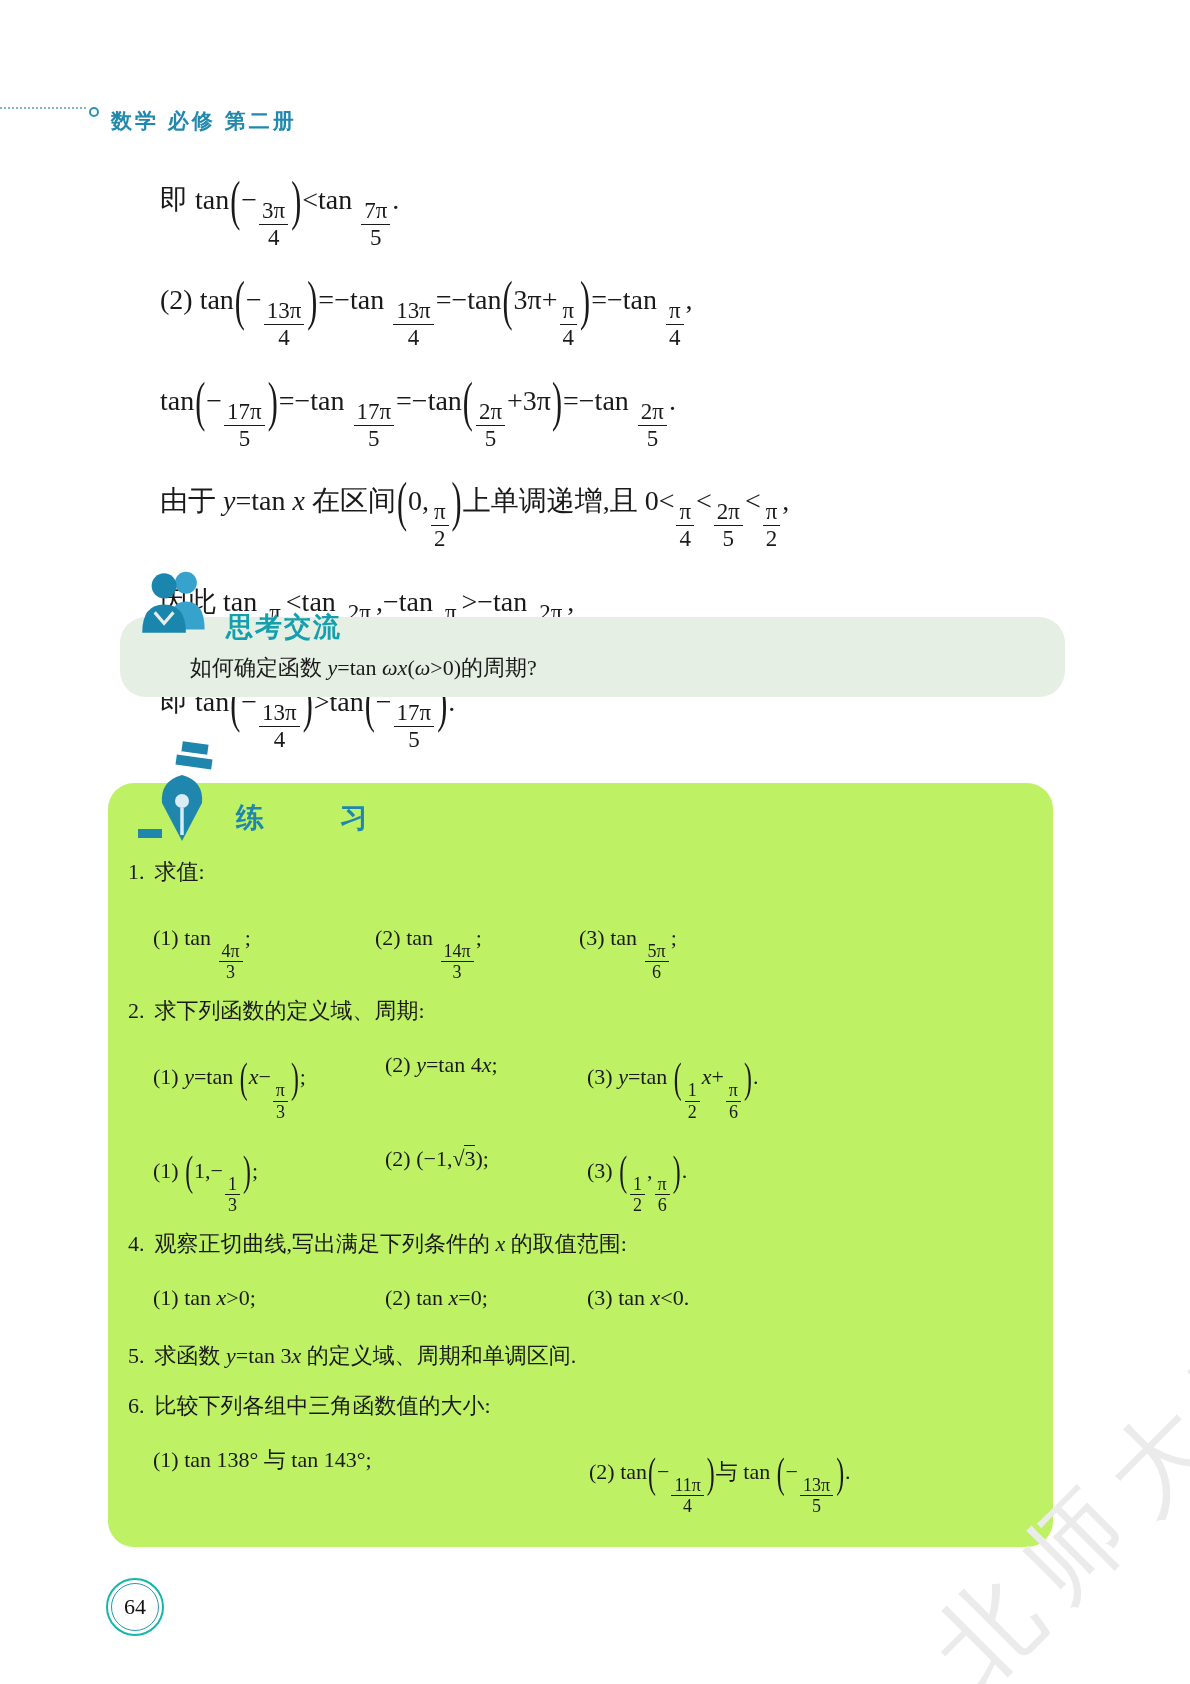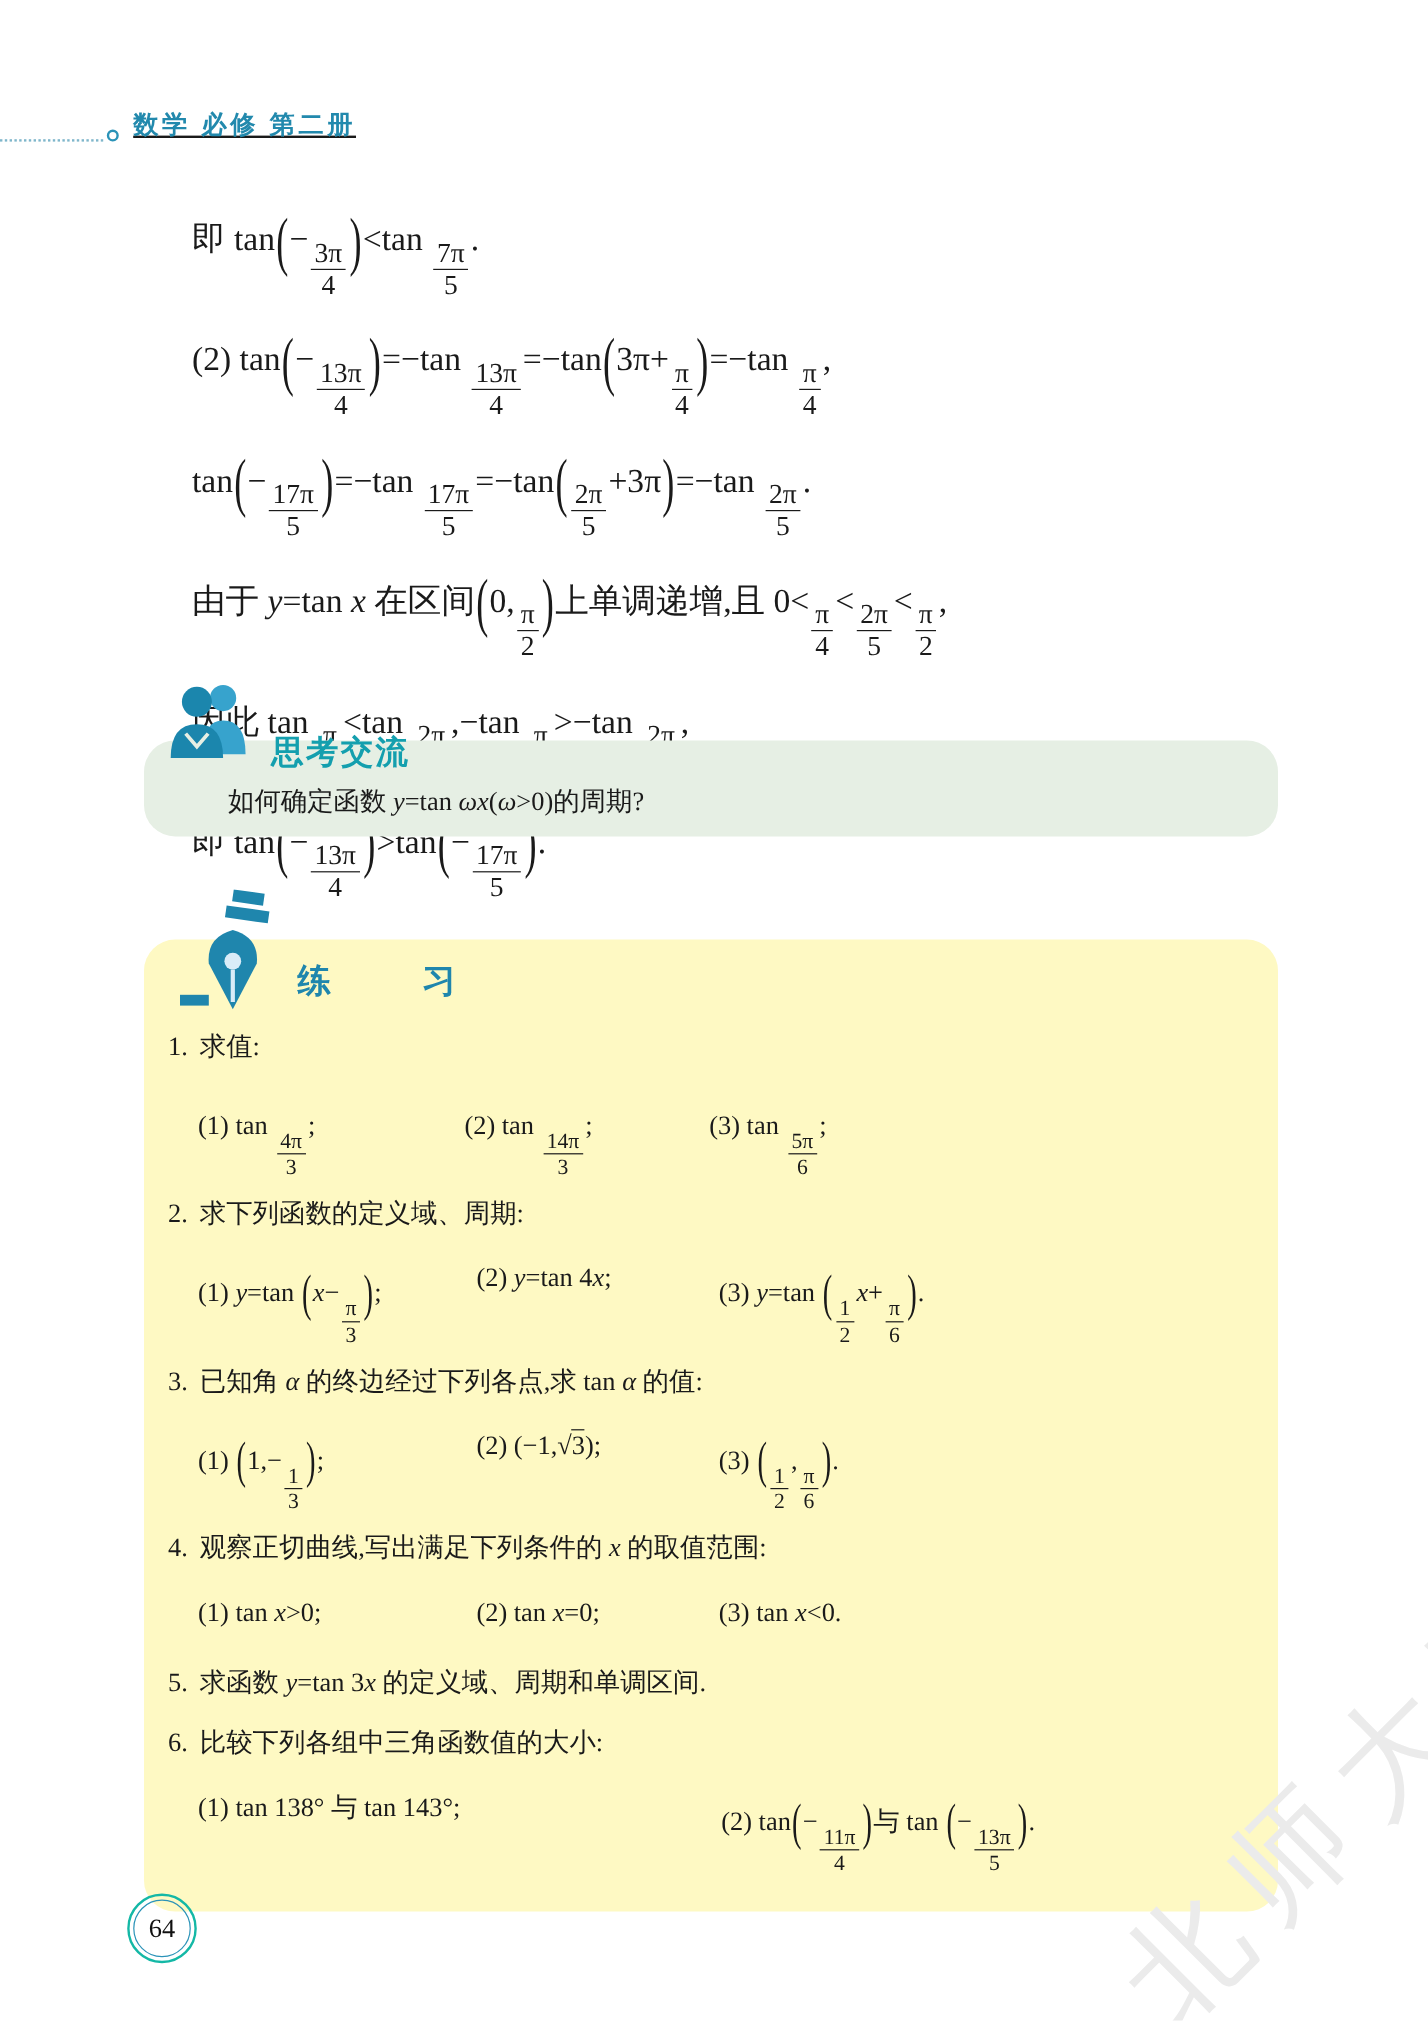--- a/index.html
+++ b/index.html
@@ -7,21 +7,21 @@
   .page {
     position:relative;
     width:1190px; height:1684px;
     background:#ffffff;
     overflow:hidden;
     font-family:"Liberation Serif","DejaVu Serif",serif;
     color:#1a1a1a;
   }
 
   
-  .header { position:absolute; top:90px; left:0; display:flex; align-items:flex-end;text-decoration:underline; }
+  .header { position:absolute; top:107px; left:0; display:flex; align-items:flex-start; }
   .h-line { width:86px; border-top:2px dotted #7fb6cb; }
   .h-dot  { width:10px; height:10px; border:2px solid #2b93b8; border-radius:50%; margin:0 12px 0 3px; }
   .h-title{ font-family:"Liberation Sans","DejaVu Sans",sans-serif; font-weight:bold;
             font-size:21px; color:#2289ad; letter-spacing:3px; }
 
   
   .sol { position:absolute; left:160px; top:132px; right:90px; padding-top:20px;
          font-size:28px; }
   .m-line { line-height:62px; white-space:nowrap; }
 
@@ -42,22 +42,22 @@
   
   .think-box { position:absolute; left:120px; top:617px; width:945px; height:80px;
                background:#e6efe4; border-radius:26px; }
   .tb-head { position:absolute; left:16px; top:-52px; height:82px;
              display:flex; align-items:flex-end; gap:12px; }
   .tb-title { font-family:"Liberation Sans","DejaVu Sans",sans-serif; font-weight:bold;
               font-size:27px; color:#149fae; letter-spacing:2px; margin-bottom:2px; }
   .tb-q { padding:36px 40px 0 70px; font-size:22px; }
 
   
-  .prac-box { position:absolute; left:120px; top:783px; width:945px; min-height:625px;
-              background:#fef9c3; border-radius:26px; padding-bottom:24px; }
+  .prac-box { position:absolute; left:108px; top:783px; width:945px; min-height:625px;
+              background:#bef264; border-radius:26px; padding-bottom:24px; }
   .pb-head { position:relative; height:62px; margin-left:18px; }
   .pen-wrap { position:absolute; left:10px; top:-42px; width:86px; height:104px; }
   .pb-title { position:absolute; left:110px; top:16px;
               font-family:"Liberation Sans","DejaVu Sans",sans-serif; font-weight:bold;
               font-size:28px; color:#1f86ad; letter-spacing:34px; }
   .plist { margin:4px 26px 0 20px; font-size:22px; }
   .prob  { margin-bottom:4px; }
   .p-head { line-height:46px; }
   .p-no { margin-right:10px; }
   .p-items { display:flex; padding-left:25px; line-height:62px; }
@@ -226,21 +226,20 @@
             <div class="itm">(3) <span class="it">y</span>=tan <span class="bp">(</span><span class="fr">
                 <span class="n">1</span>
                 <span class="d">2</span>
               </span><span class="it">x</span>+<span class="fr">
                 <span class="n">π</span>
                 <span class="d">6</span>
               </span><span class="bp">)</span>.</div>
           </div>
         </div>
         <div class="prob">
-          <div class="p-head"><span class="p-no">3.</span>已知角 <span class="it">α</span> 的终边经过下列各点,求 tan <span class="it">α</span> 的值:</div>
           <div class="p-items cols3">
             <div class="itm">(1) <span class="bp">(</span>1,−<span class="fr">
                 <span class="n">1</span>
                 <span class="d">3</span>
               </span><span class="bp">)</span>;</div>
             <div class="itm">(2) (−1,<span class="sq">√<span class="sqv">3</span></span>);</div>
             <div class="itm">(3) <span class="bp">(</span><span class="fr">
                 <span class="n">1</span>
                 <span class="d">2</span>
               </span>,<span class="fr">

